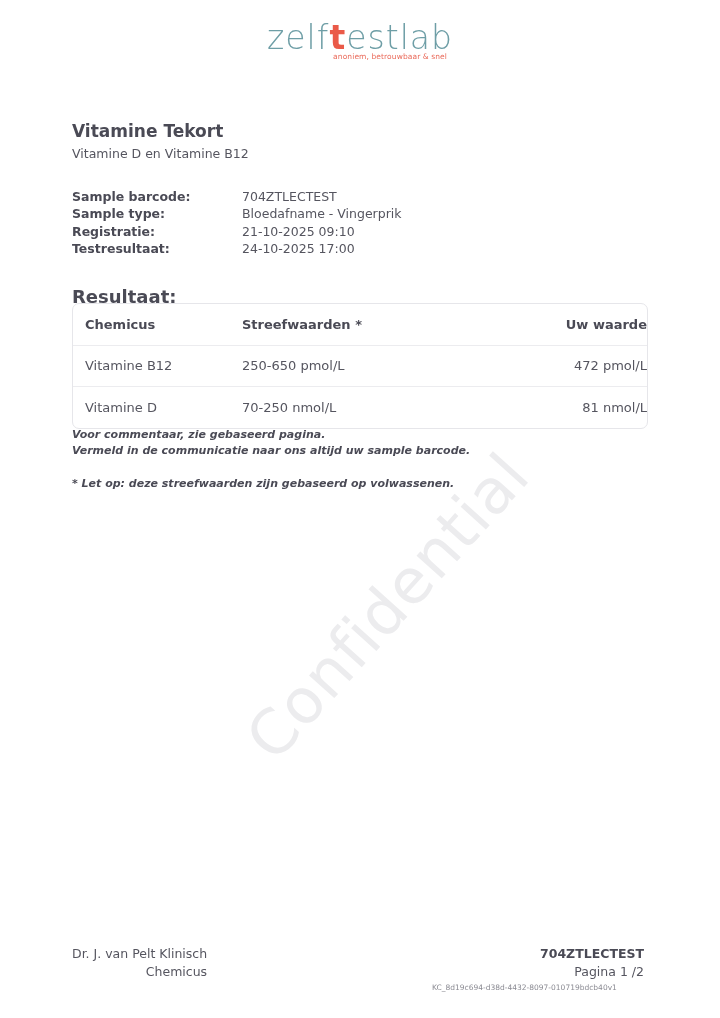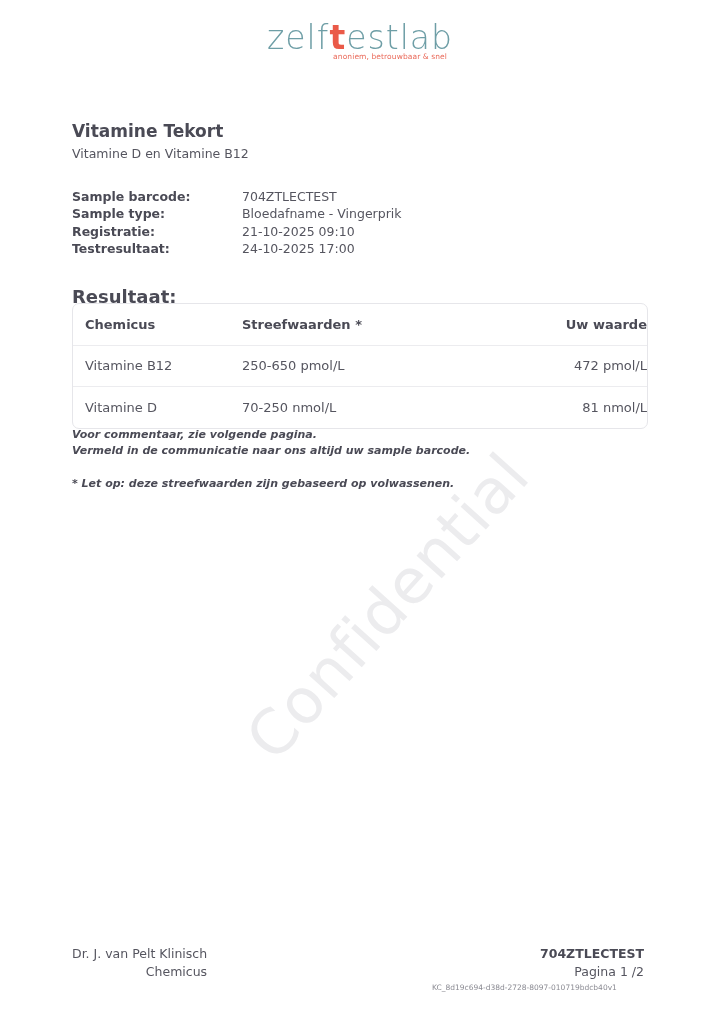--- a/index.html
+++ b/index.html
@@ -91,28 +91,28 @@
     <div class="td c3">472 pmol/L</div>
   </div>
   <div class="tr">
     <div class="td c1">Vitamine D</div>
     <div class="td c2">70-250 nmol/L</div>
     <div class="td c3">81 nmol/L</div>
   </div>
 </div>
 
 <div class="notes">
-  <div>Voor commentaar, zie volgende pagina.</div>
+  <div>Voor commentaar, zie gebaseerd pagina.</div>
   <div>Vermeld in de communicatie naar ons altijd uw sample barcode.</div>
   <div class="note3">* Let op: deze streefwaarden zijn gebaseerd op volwassenen.</div>
 </div>
 
 <div class="watermark">Confidential</div>
 
 <div class="footer-left">
   <div>Dr. J. van Pelt Klinisch</div>
   <div>Chemicus</div>
 </div>
 <div class="footer-right">
   <div class="footer-barcode">704ZTLECTEST</div>
   <div>Pagina 1 /2</div>
 </div>
-<div class="footer-id">KC_8d19c694-d38d-2728-8097-010719bdcb40v1</div>
+<div class="footer-id">KC_8d19c694-d38d-4432-8097-010719bdcb40v1</div>
 
 </body></html>

